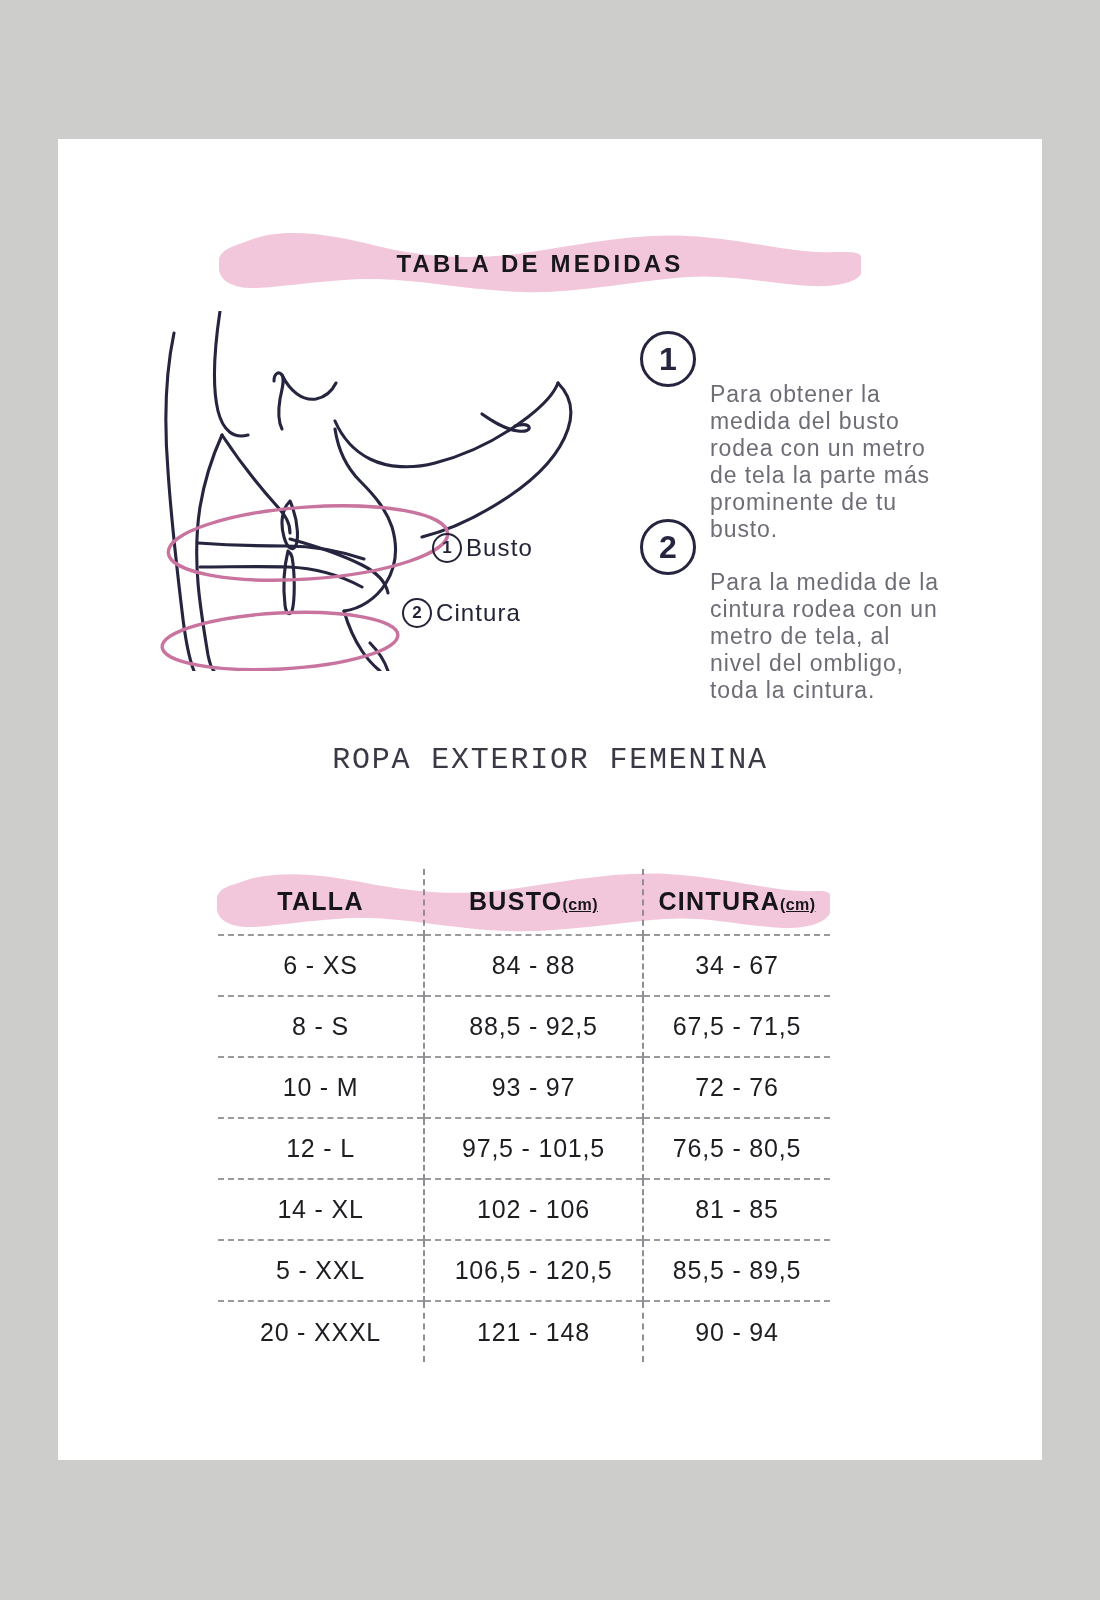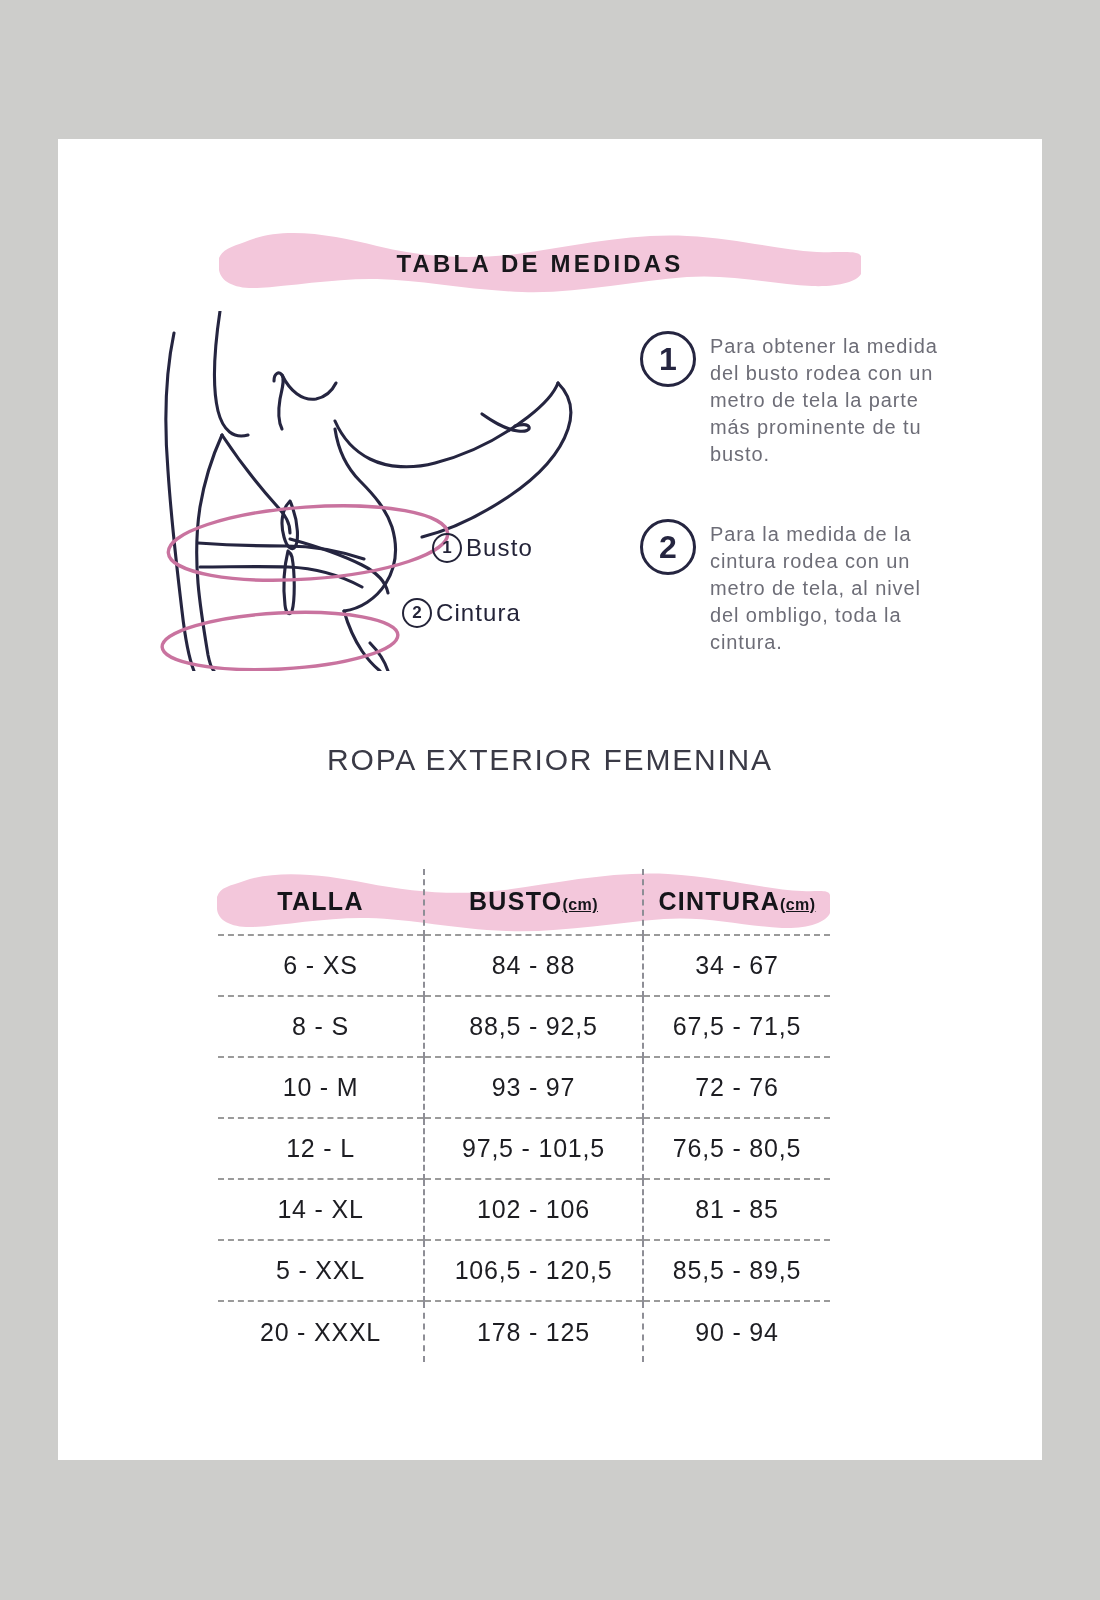--- a/index.html
+++ b/index.html
@@ -93,36 +93,38 @@
   .instr-circle {
     width: 56px; height: 56px;
     border: 3px solid #252540;
     border-radius: 50%;
     display: flex; align-items: center; justify-content: center;
     font-size: 32px; font-weight: 700; color: #252540;
     flex: 0 0 auto;
     margin-top: 2px;
   }
   .instr-text {
-    font-size: 20px;
+    font-size: 23px;
     line-height: 27px;
     letter-spacing: 0.9px;
     color: #6d6d77;
     padding-top: 4px;
+    margin-top: 48px;
   }
 
   
   #subtitle {
     position: absolute;
     left: 0; right: 0;
     top: 604px;
     text-align: center;
     font-size: 30px;
     letter-spacing: 1.8px;
     color: #3a3a46;
+    font-family: Liberation Mono, monospace;
   }
   #logo {
     position: absolute;
     left: 0; right: 0;
     top: 652px;
     text-align: center;
   }
   #logo svg { display: inline-block; }
 
   
@@ -335,20 +337,20 @@
           <td>102 - 106</td>
           <td>81 - 85</td>
         </tr>
         <tr>
           <td>5 - XXL</td>
           <td>106,5 - 120,5</td>
           <td>85,5 - 89,5</td>
         </tr>
         <tr>
           <td>20 - XXXL</td>
-          <td>178 - 125</td>
+          <td>121 - 148</td>
           <td>90 - 94</td>
         </tr>
       </tbody>
     </table>
   </div>
 
 </div>
 
 </body></html>

